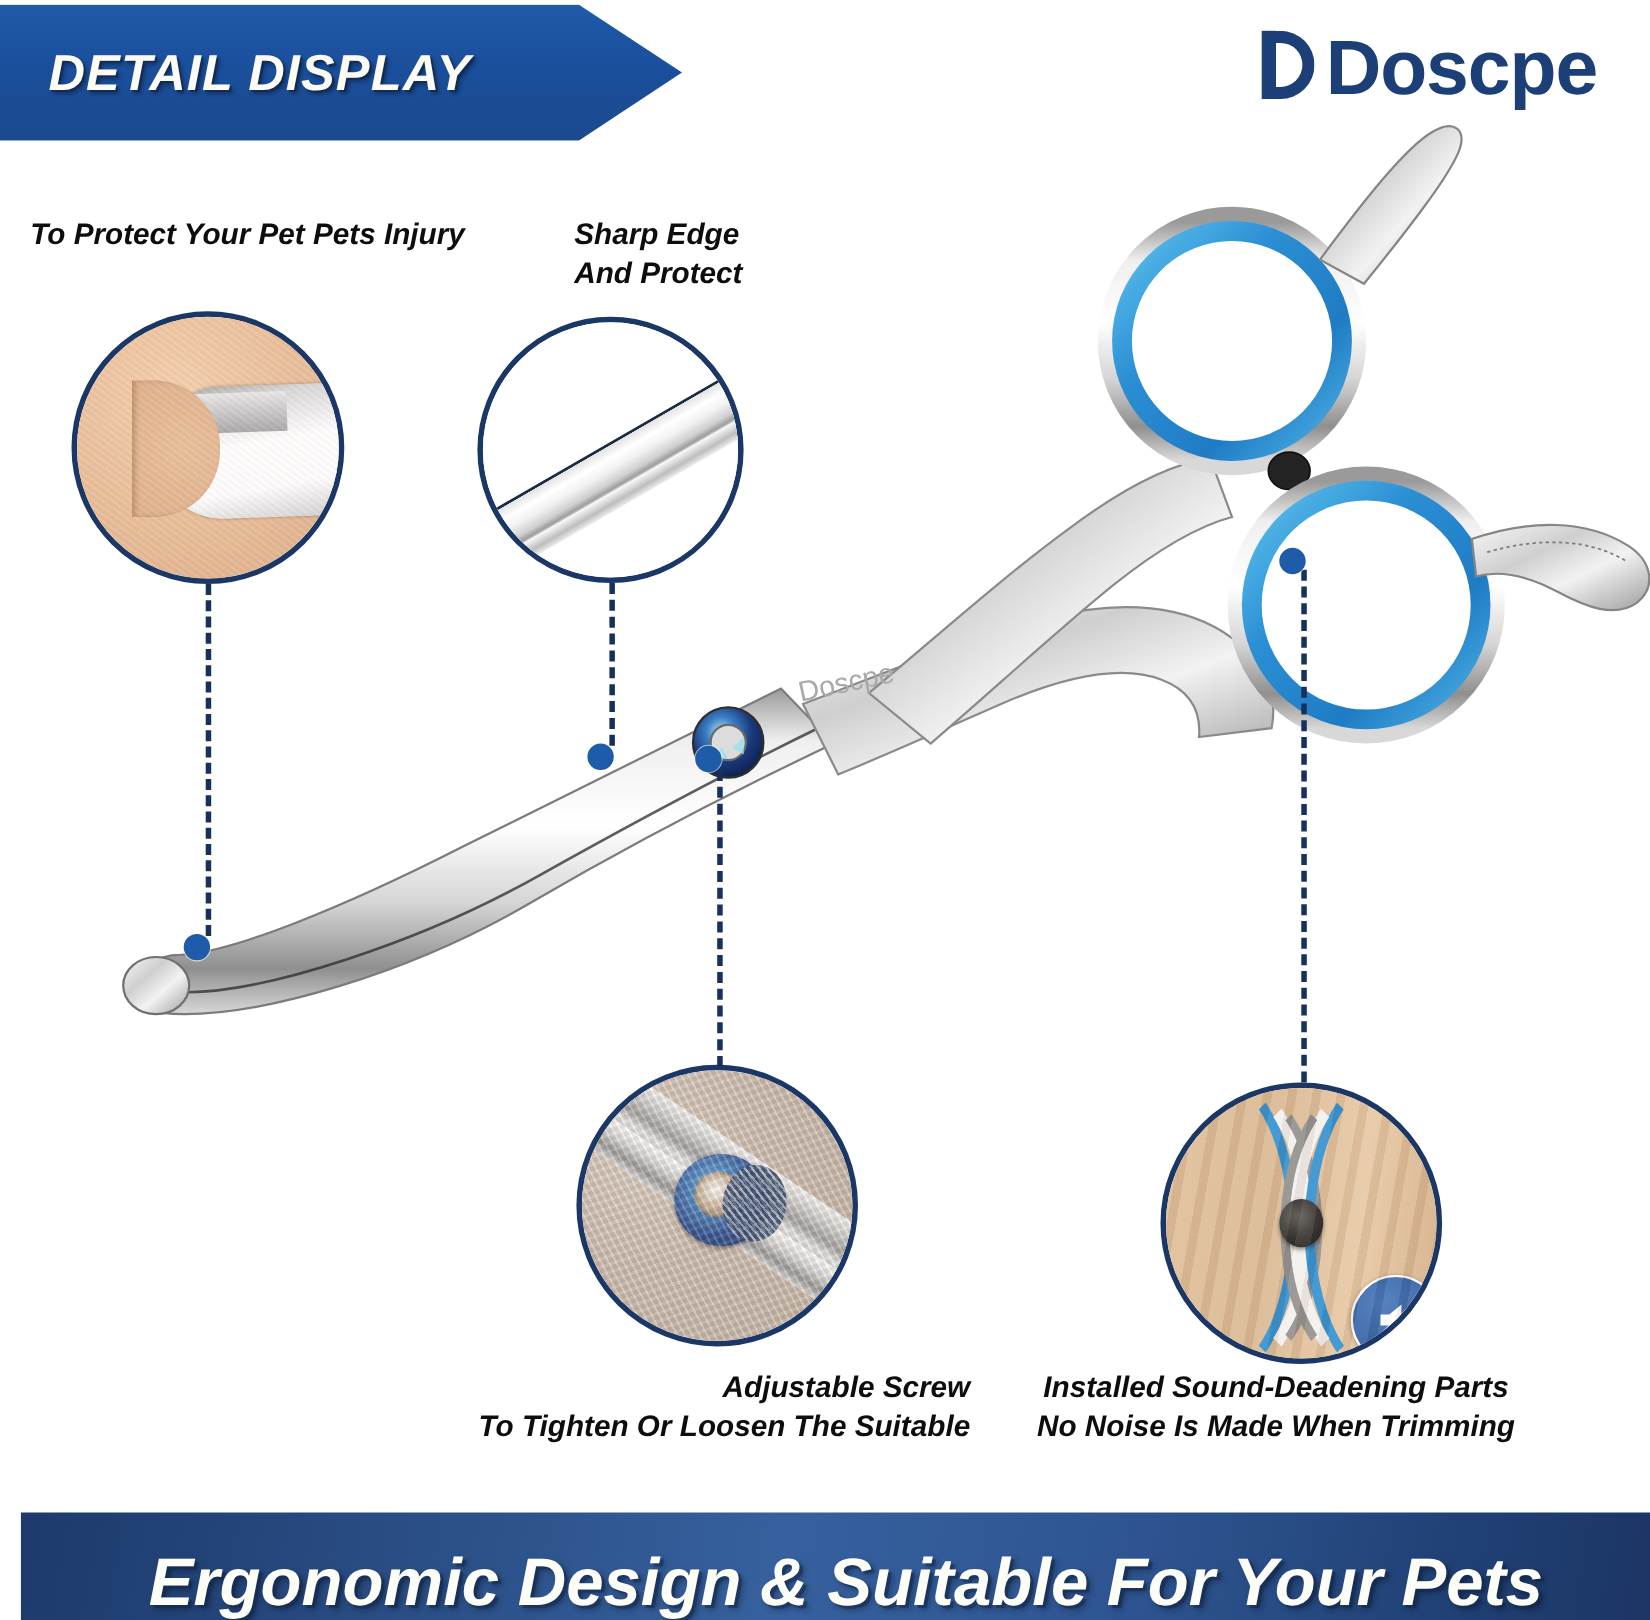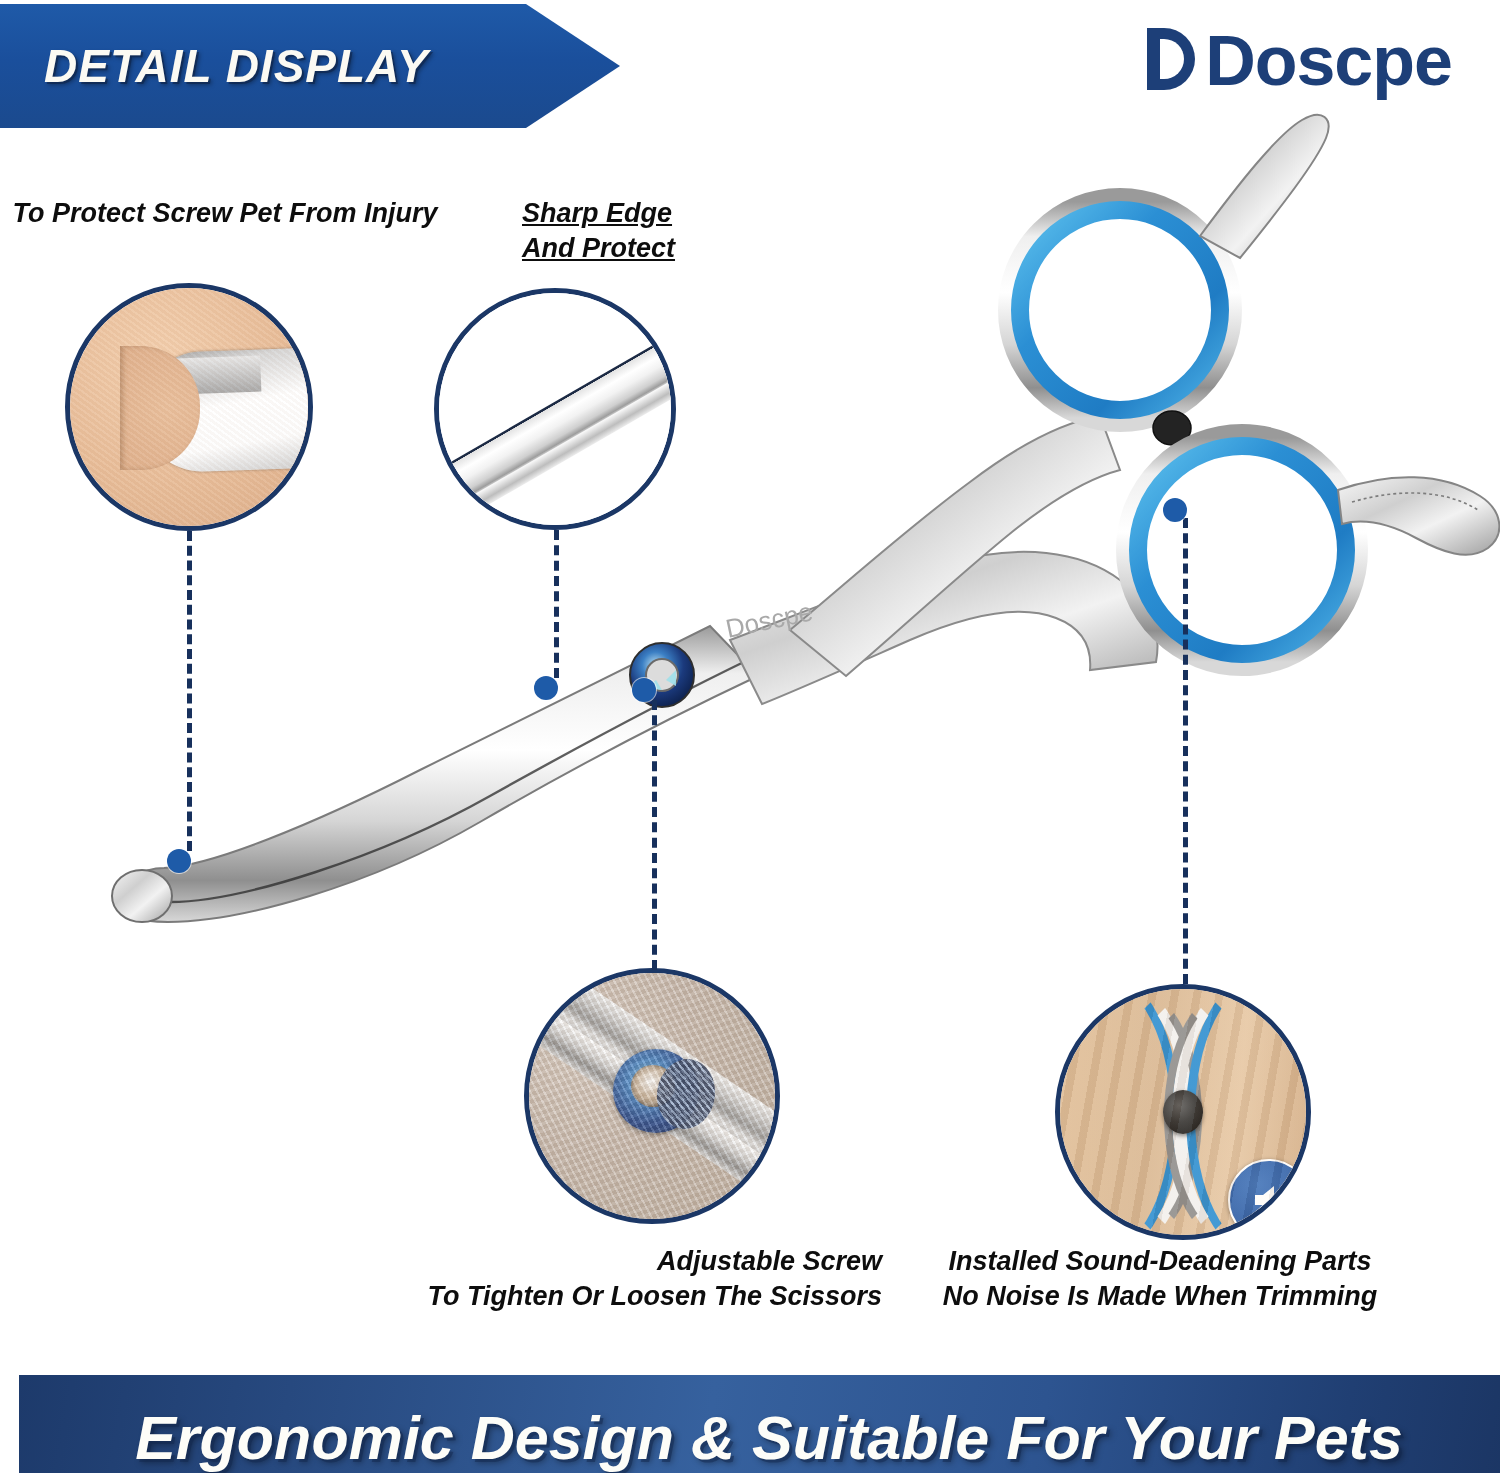--- a/index.html
+++ b/index.html
@@ -90,21 +90,21 @@
     color: #0d0d0d;
     font-style: italic;
     font-weight: bold;
     font-size: 27px;
     line-height: 1.28;
     white-space: nowrap;
   }
   .callout-label .line { display: block; }
 
   #label-rounded-head { left: 10px;  top: 196px; text-align: center; width: 430px; }
-  #label-sharp-edge   { left: 522px; top: 196px; text-align: left;   width: 340px; text-decoration: underline; }
+  #label-sharp-edge   { left: 522px; top: 196px; text-align: left;   width: 340px; }
   #label-adj-screw    { left: 392px; top: 1244px; text-align: right; width: 490px; }
   #label-sound        { left: 930px; top: 1244px; text-align: center; width: 460px; }
 
   
   .detail-circle {
     position: absolute;
     border-radius: 50%;
     border: 5px solid #1b3766;
     overflow: hidden;
     box-sizing: border-box;
@@ -399,21 +399,21 @@
       <circle cx="1152" cy="440" r="92" fill="#ffffff"></circle>
     </g>
 
     <path d="M 1248 380 C 1300 362 1352 362 1390 386
              C 1412 400 1416 424 1398 438 C 1378 452 1352 442 1326 428
              C 1300 414 1274 408 1252 414 Z" fill="url(#steel2)" stroke="#858585" stroke-width="2"></path>
     <path d="M 1262 392 C 1310 378 1356 380 1388 400" fill="none" stroke="#7c7c7c" stroke-width="1.6" stroke-dasharray="3 3"></path>
   </svg>
 
   <div class="callout-label" id="label-rounded-head">
-    <span class="line">To Protect Screw Pet From Injury</span>
+    <span class="line">To Protect Your Pet Pets Injury</span>
   </div>
 
   <div class="detail-circle" id="circle-rounded-head">
     <div class="circle-inner skin-bg">
       <div class="tip-shape"></div>
       <div class="tip-notch"></div>
     </div>
   </div>
   <div class="leader" style="left:187px; top:531px; height:320px;"></div>
   <div class="anchor-dot" style="left:167px; top:849px;"></div>
@@ -435,21 +435,21 @@
   <div class="detail-circle" id="circle-adj-screw">
     <div class="circle-inner fur-bg">
       <div class="screw-blade"></div>
       <div class="screw-blade-2"></div>
       <div class="screw-head"></div>
       <div class="screw-knurl"></div>
     </div>
   </div>
   <div class="callout-label" id="label-adj-screw">
     <span class="line">Adjustable Screw</span>
-    <span class="line">To Tighten Or Loosen The Scissors</span>
+    <span class="line">To Tighten Or Loosen The Suitable</span>
   </div>
   <div class="leader" style="left:652px; top:700px; height:270px;"></div>
   <div class="anchor-dot" style="left:632px; top:678px;"></div>
 
   <div class="detail-circle" id="circle-sound">
     <div class="circle-inner wood-bg">
       <div class="arc-chrome arc-l1"></div>
       <div class="arc-chrome arc-l2"></div>
       <div class="arc-chrome arc-l3"></div>
       <div class="arc-chrome arc-r1"></div>

